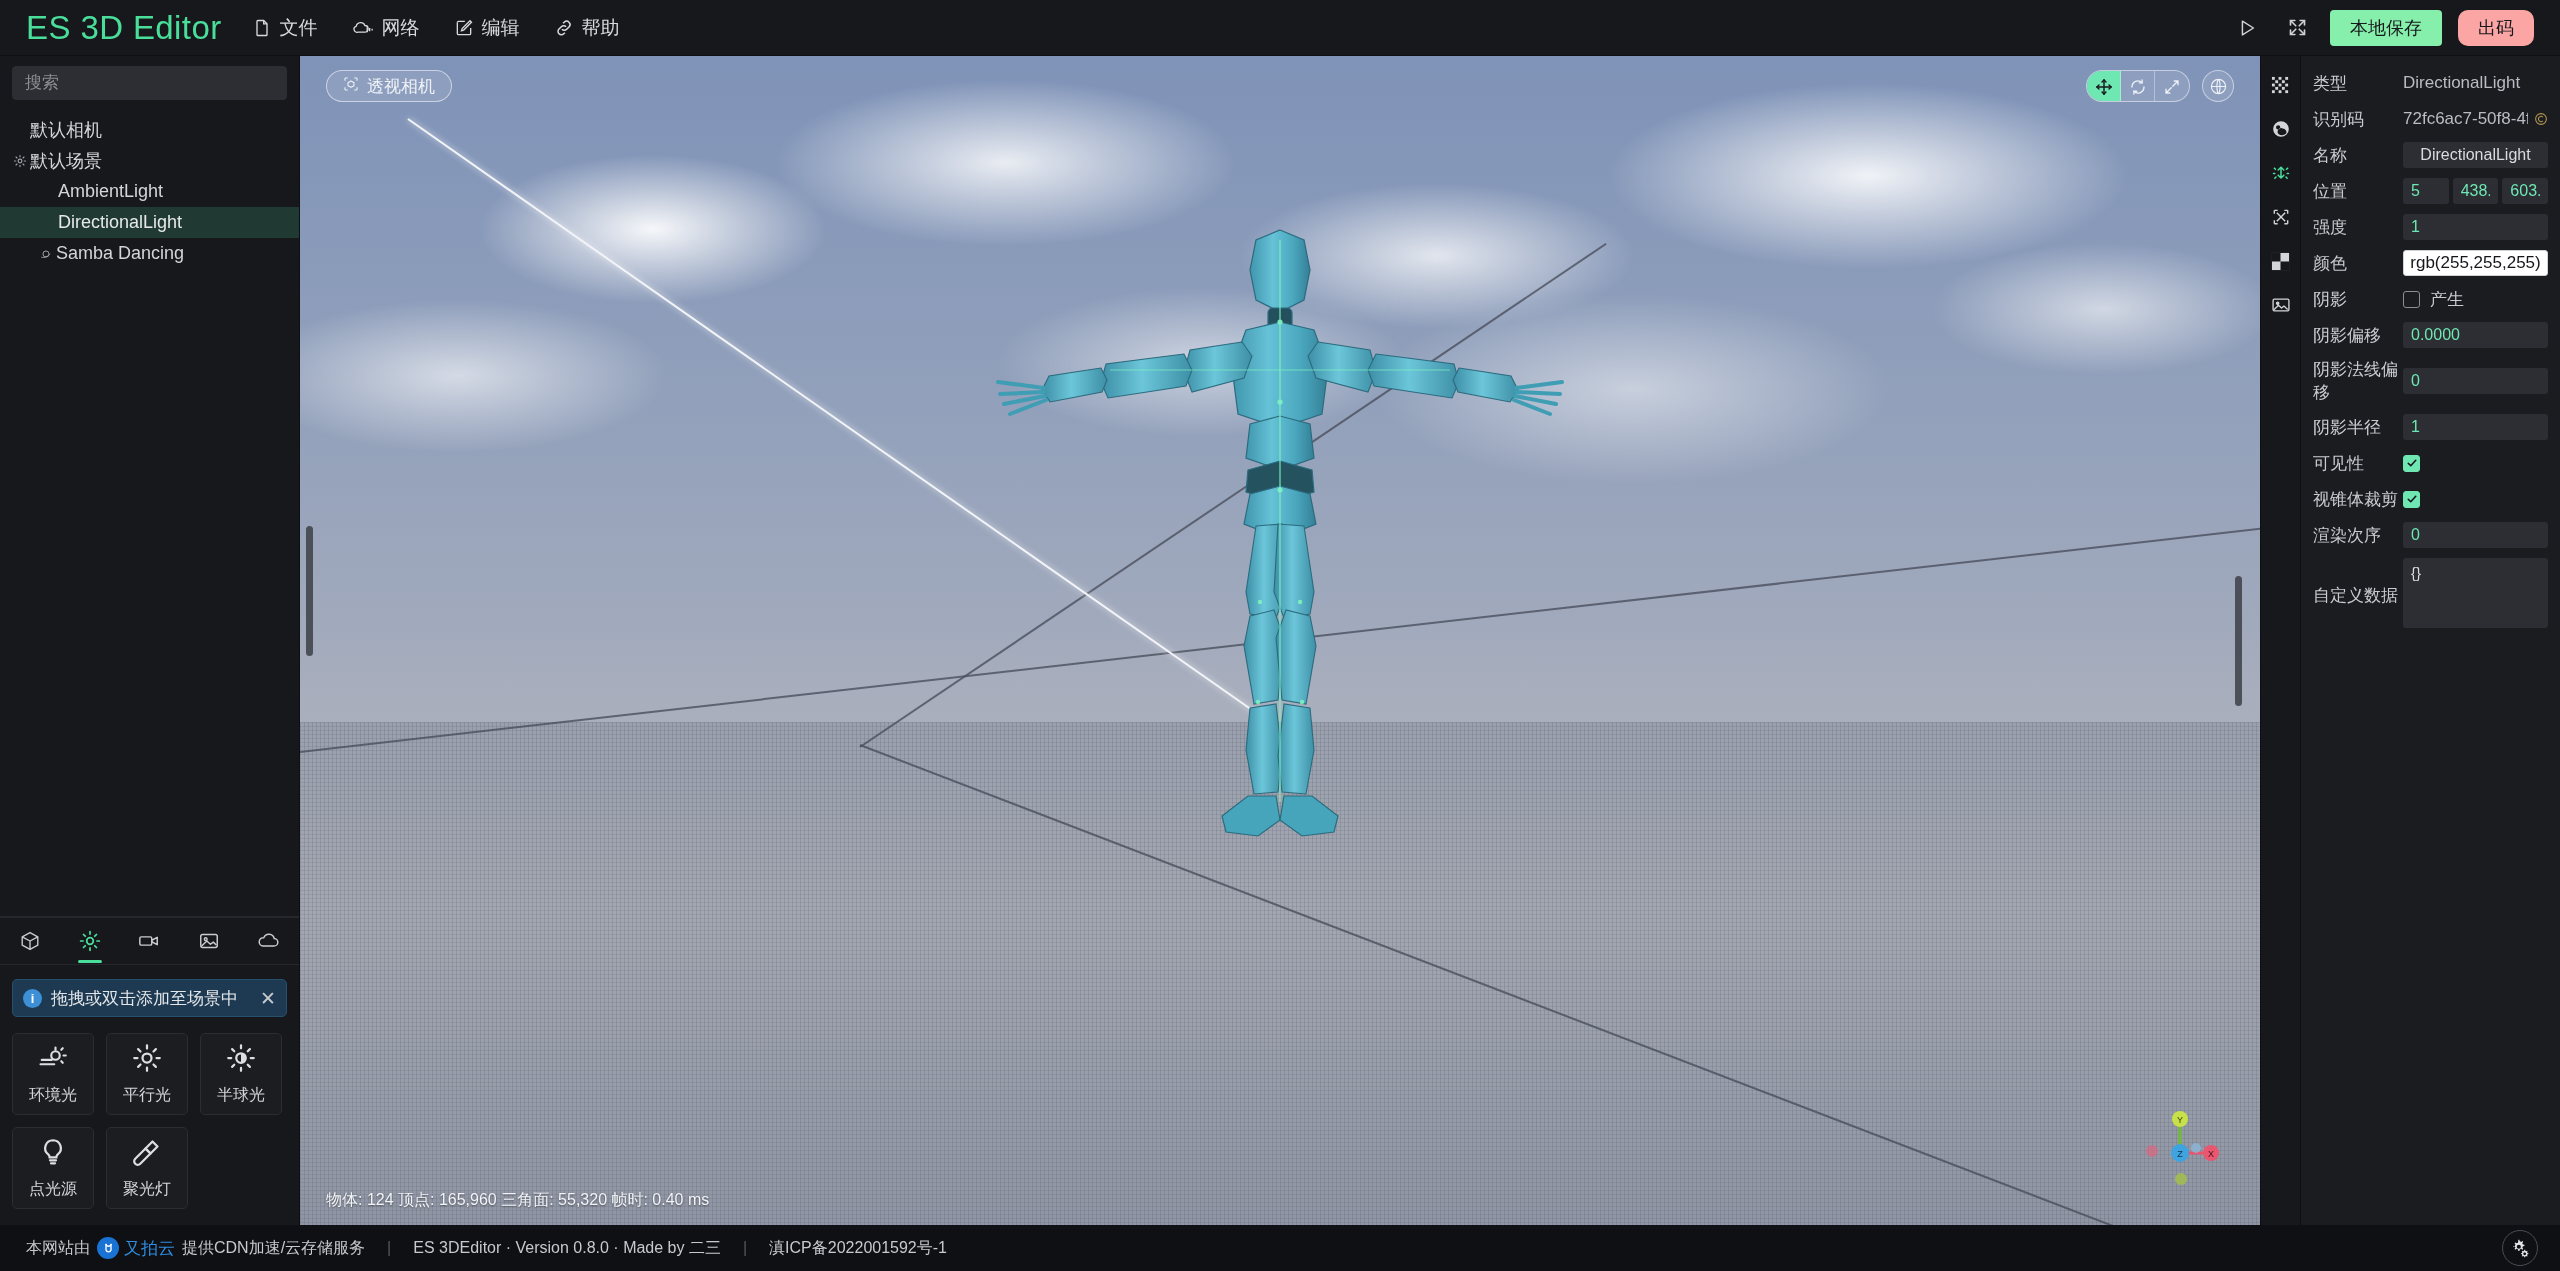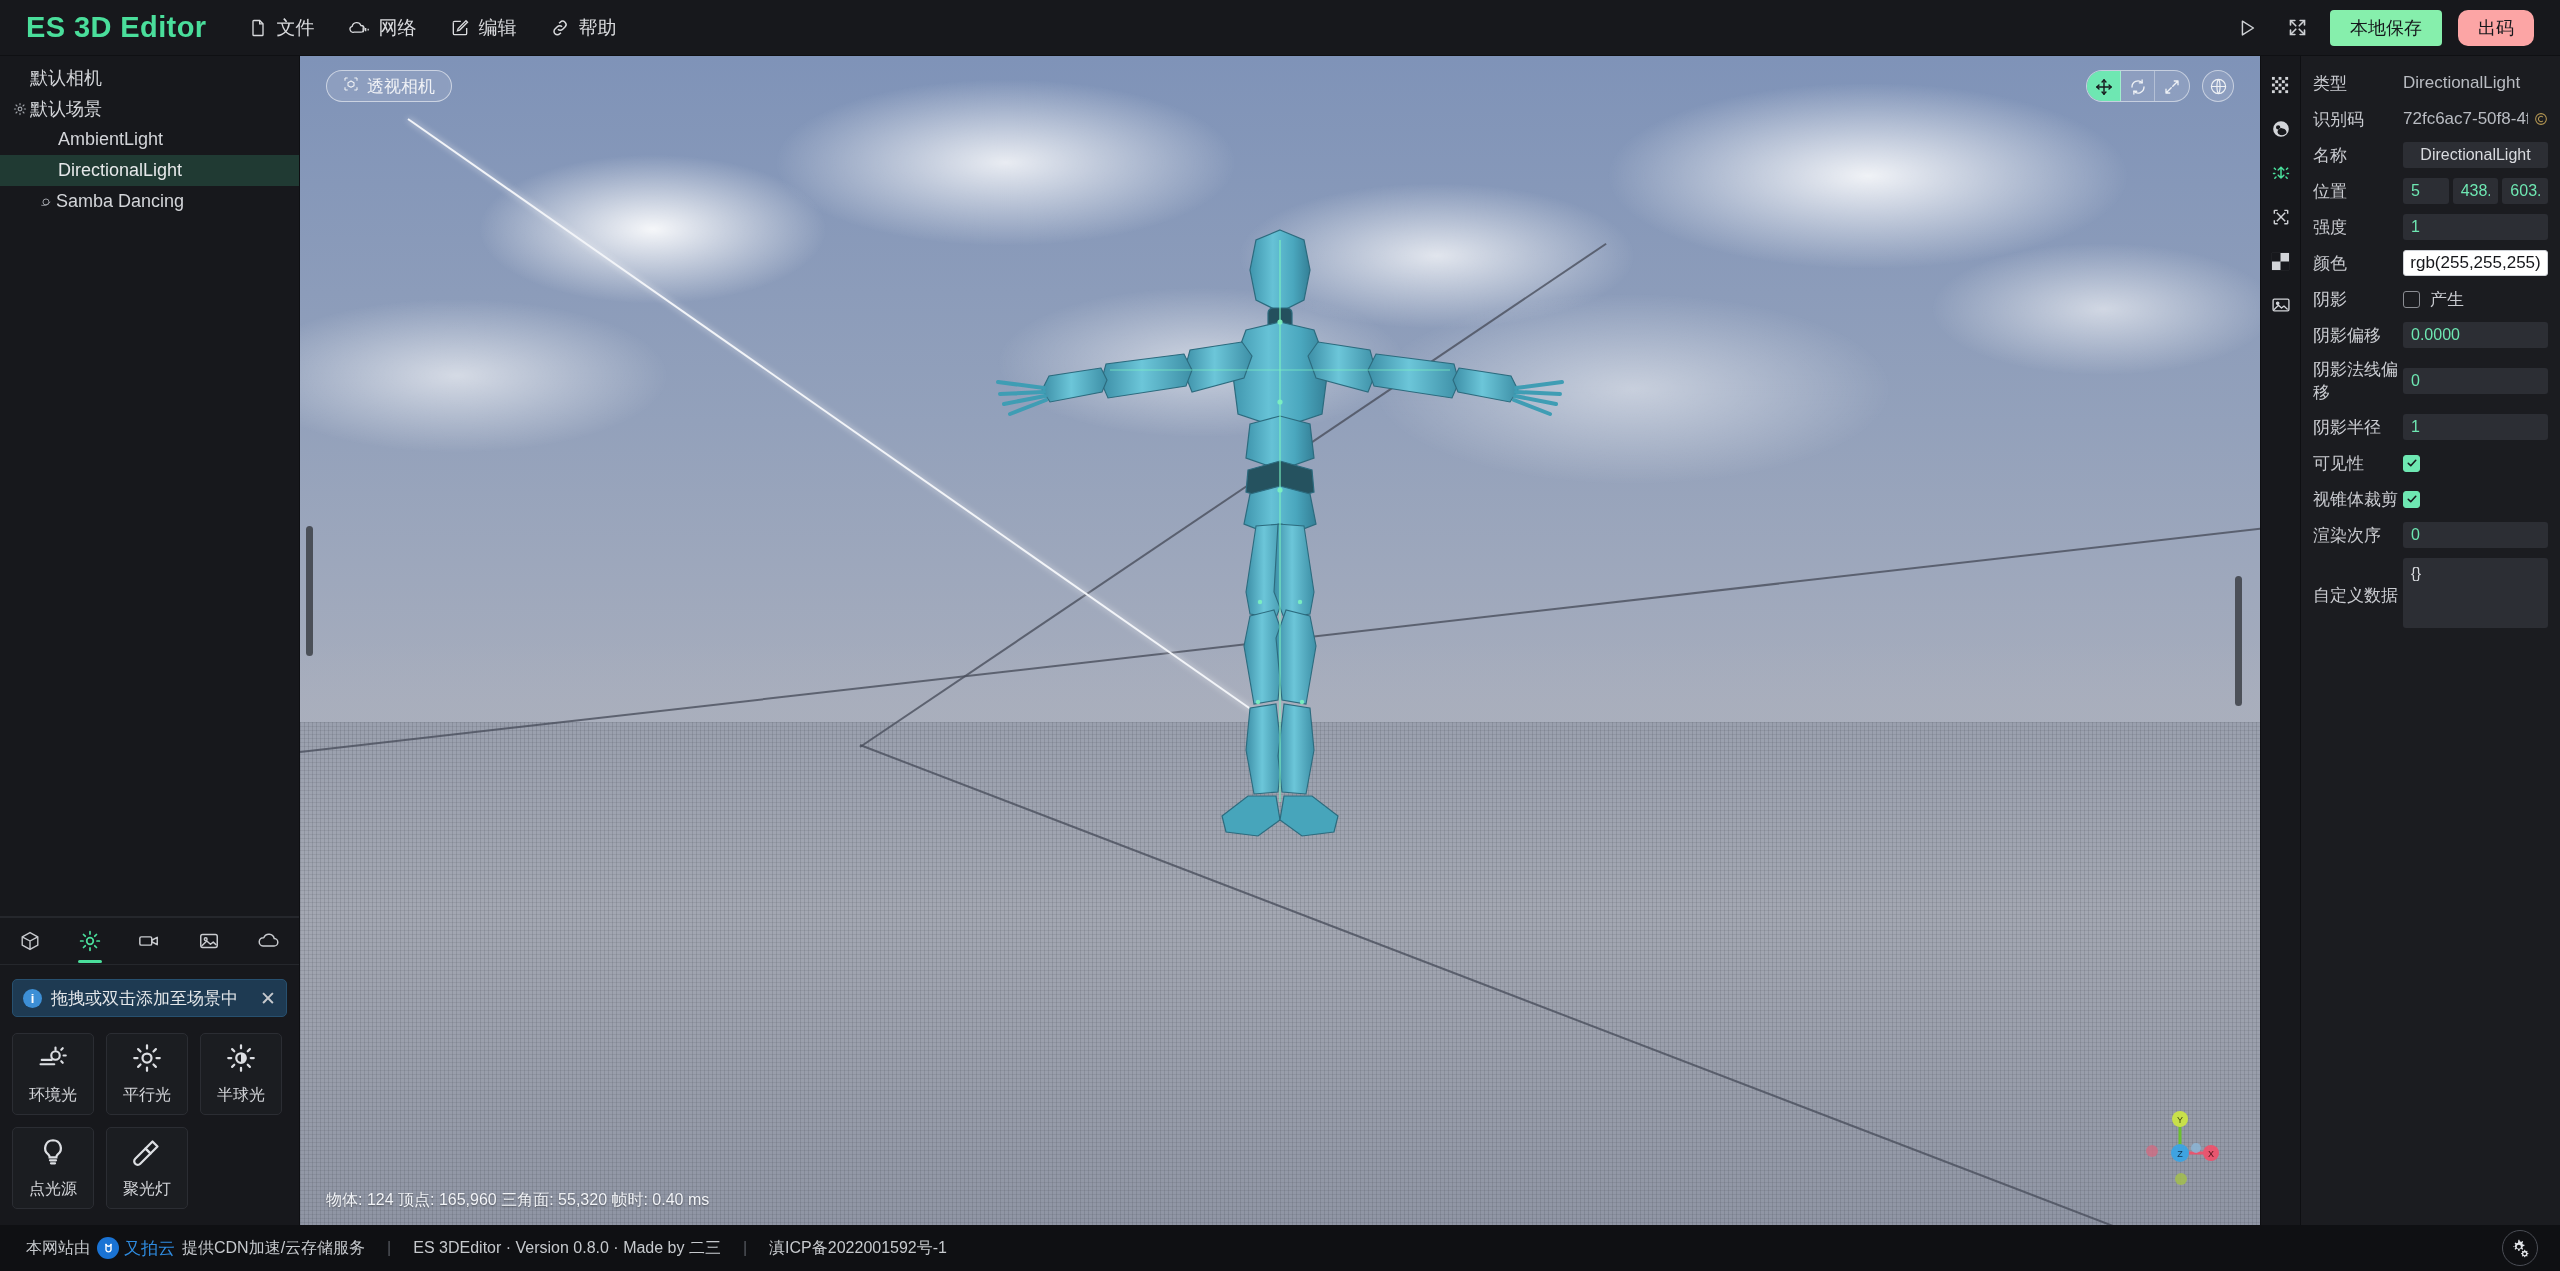--- a/index.html
+++ b/index.html
@@ -14,22 +14,22 @@
 
   
   .topbar {
     height: 56px; flex: 0 0 56px;
     background: #17181c;
     display: flex; align-items: center;
     padding: 0 26px 0 26px;
     border-bottom: 1px solid #0f1013;
   }
   .brand {
-    color: #4ade9b; font-size: 29px; font-weight: bold;
-    letter-spacing: 0.4px; margin-right: 28px; white-space: nowrap;
+    color: #4ade9b; font-size: 33px; font-weight: normal;
+    letter-spacing: 0.4px; margin-right: 16px; white-space: nowrap;
   }
   .menu { display: flex; align-items: center; gap: 6px; }
   .menu-item {
     display: flex; align-items: center; gap: 8px;
     padding: 7px 14px; border-radius: 4px; cursor: pointer;
     color: #d9dadd; font-size: 19px; white-space: nowrap;
   }
   .menu-item svg { display: block; }
   .spacer { flex: 1 1 auto; }
   .top-actions { display: flex; align-items: center; gap: 16px; }
@@ -338,20 +338,23 @@
       </div>
       <button class="btn btn-save">本地保存</button>
       <button class="btn btn-code">出码</button>
     </div>
   </div>
 
   <div class="body">
 
     <div class="left">
 
+      <div class="search-wrap">
+        <input class="search-input" type="text" placeholder="搜索" style="">
+      </div>
 
       <div class="tree">
         <div class="tree-row d1b">
           <span class="tree-ico"></span>
           <span class="tree-lbl">默认相机</span>
         </div>
 
         <div class="tree-row d1b">
           <span class="tree-ico">
             <svg width="14" height="14" viewBox="0 0 24 24" fill="none" stroke="#9ea1a7" stroke-width="2" stroke-linecap="round">

